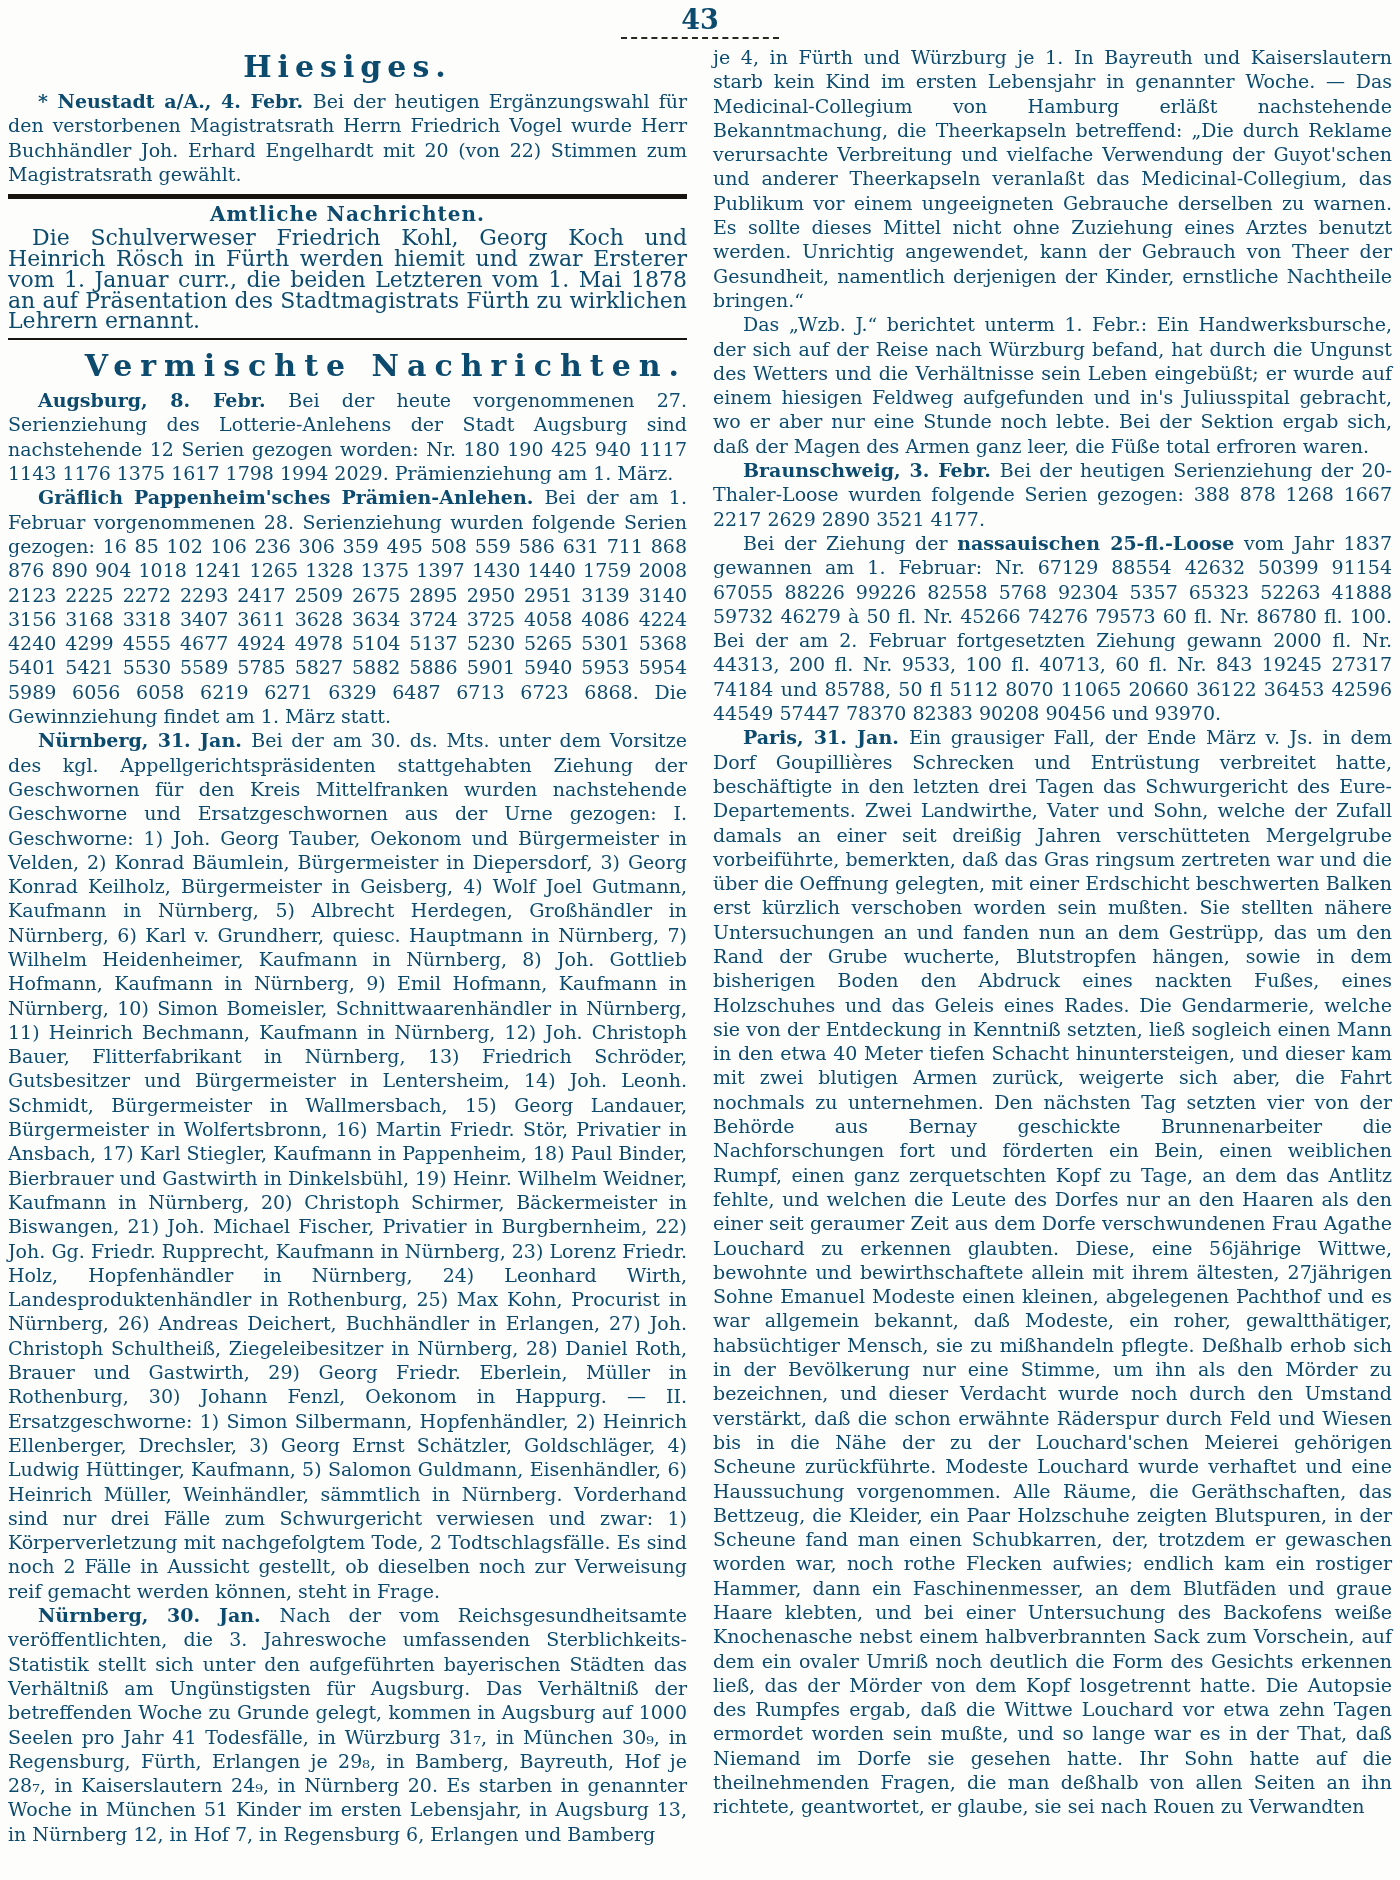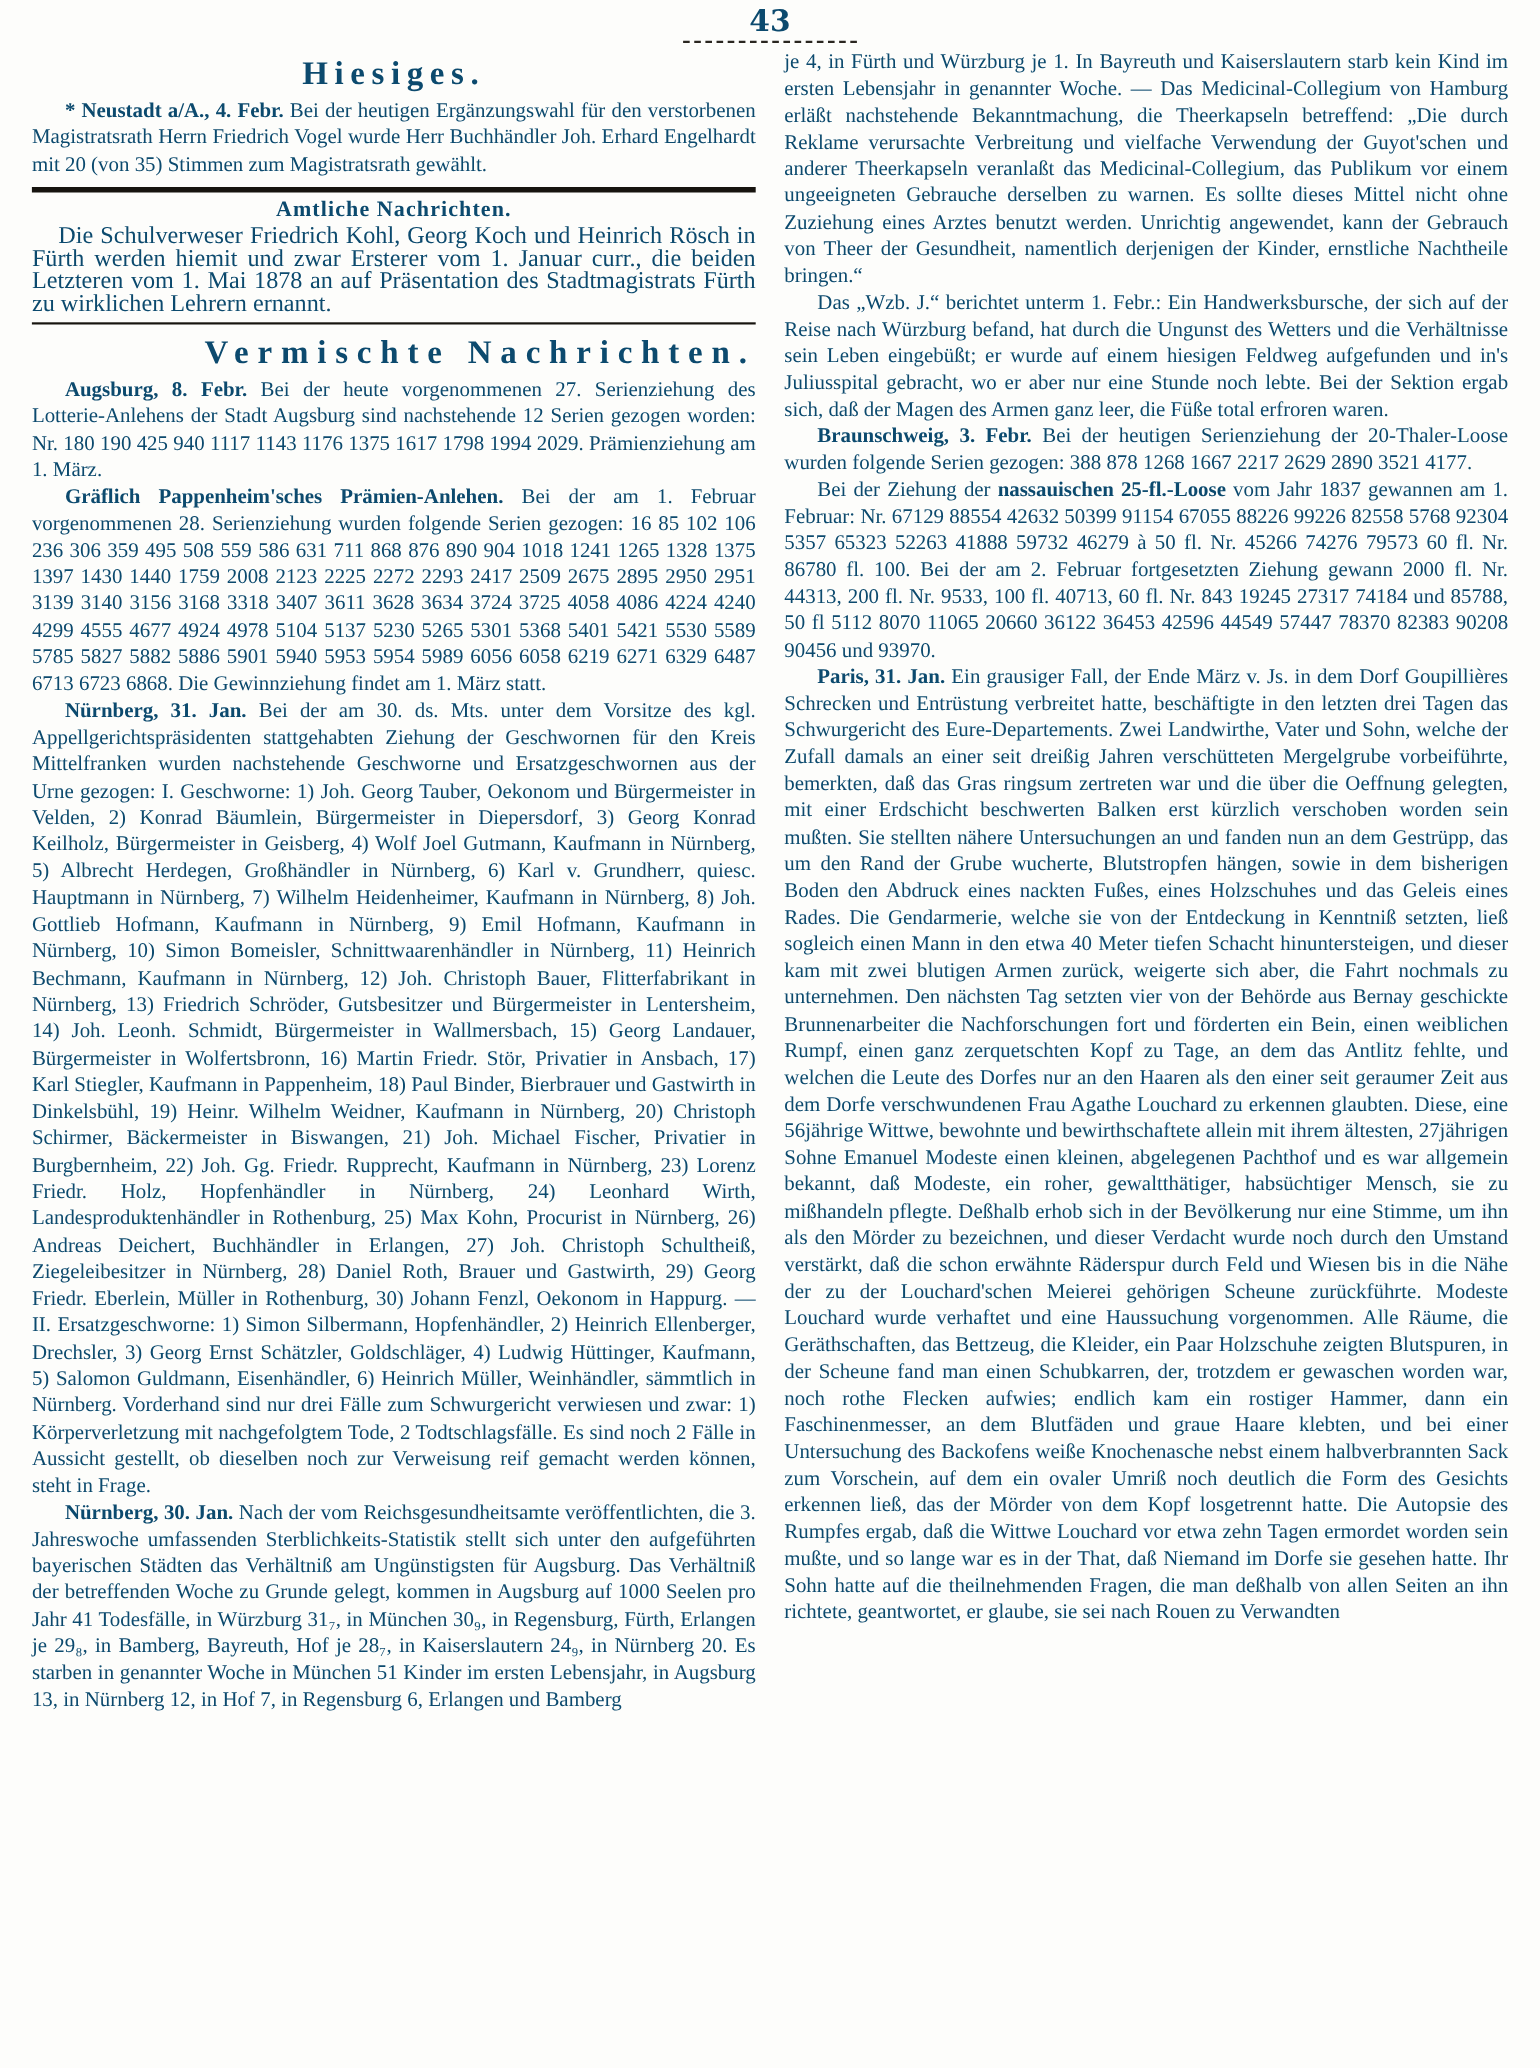--- a/index.html
+++ b/index.html
@@ -27,22 +27,21 @@
   .page-num-rule {
     width: 158px;
     height: 0;
     margin: 2px auto 6px auto;
     border-bottom: 2px dashed #2a2username01;
     border-bottom: 2px dashed #2a2620;
   }
   .cols {
     display: flex;
     gap: 26px;
-    padding: 0 29px;
-    font-family: Liberation Serif, serif;
+    padding: 0 8px;
   }
   .col {
     width: 50%;
     font-size: 19px;
     line-height: 24.3px;
     text-align: justify;
   }
   .col p {
     margin: 0;
     text-indent: 30px;
@@ -95,21 +94,21 @@
 
   <div class="page-num">43</div>
   <div class="page-num-rule"></div>
 
   <div class="cols">
 
     <div class="col">
 
       <h1 class="section-head">Hiesiges.</h1>
 
-      <p><span class="lead">* Neustadt a/A., 4. Febr. </span><span>Bei der heutigen Ergänzungswahl für den verstorbenen Magistratsrath Herrn Friedrich Vogel wurde Herr Buchhändler Joh. Erhard Engelhardt mit 20 (von 35) Stimmen zum Magistratsrath gewählt.</span></p>
+      <p><span class="lead">* Neustadt a/A., 4. Febr. </span><span>Bei der heutigen Ergänzungswahl für den verstorbenen Magistratsrath Herrn Friedrich Vogel wurde Herr Buchhändler Joh. Erhard Engelhardt mit 20 (von 22) Stimmen zum Magistratsrath gewählt.</span></p>
 
       <div class="official-box">
         <h2>Amtliche Nachrichten.</h2>
         <p>Die Schulverweser Friedrich Kohl, Georg Koch und Heinrich Rösch in Fürth werden hiemit und zwar Ersterer vom 1. Januar curr., die beiden Letzteren vom 1. Mai 1878 an auf Präsentation des Stadtmagistrats Fürth zu wirklichen Lehrern ernannt.</p>
       </div>
 
       <h1 class="section-head wide">Vermischte Nachrichten.</h1>
 
       <p><span class="lead">Augsburg, 8. Febr. </span><span>Bei der heute vorgenommenen 27. Serienziehung des Lotterie-Anlehens der Stadt Augsburg sind nachstehende 12 Serien gezogen worden: Nr. 180 190 425 940 1117 1143 1176 1375 1617 1798 1994 2029. Prämienziehung am 1. März.</span></p>
 

